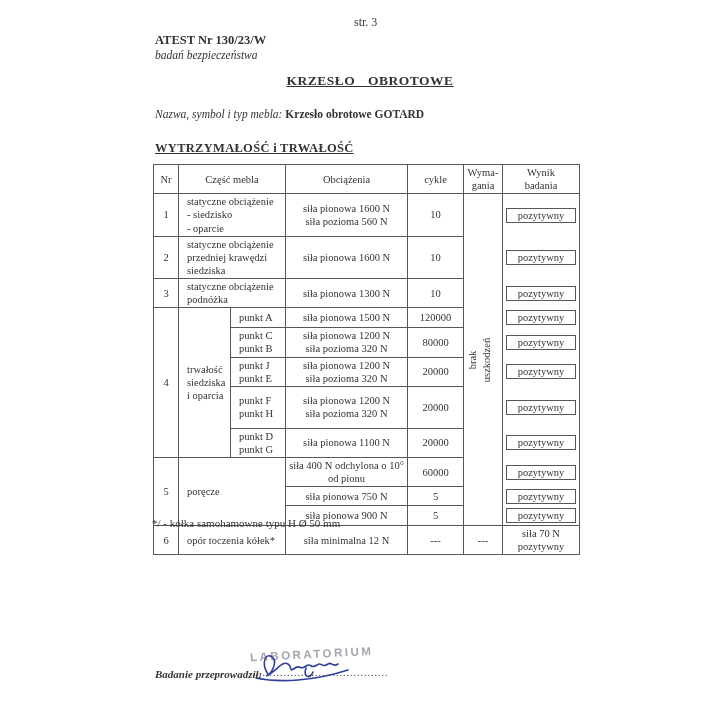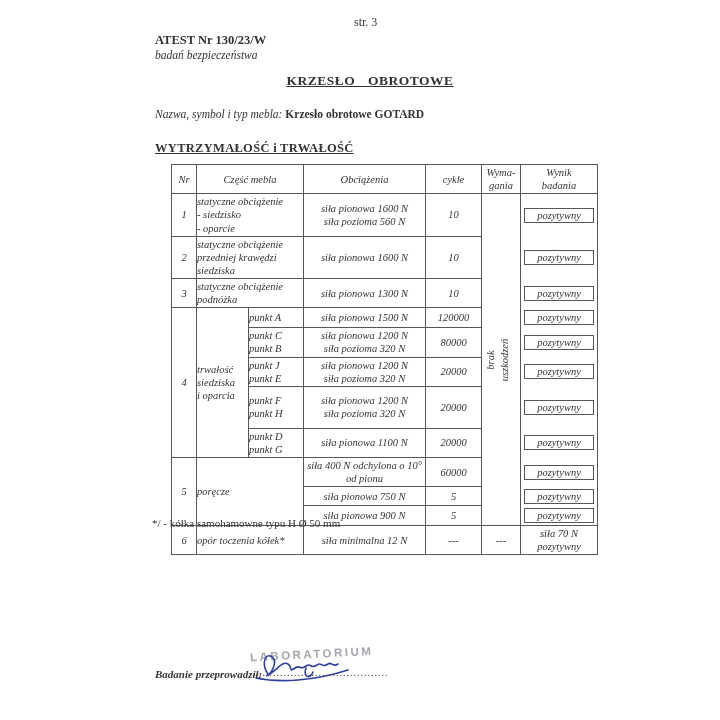--- a/index.html
+++ b/index.html
@@ -23,33 +23,32 @@
   .name-line{left:155px;top:108px;font-size:11.5px;text-align:center;}
   .name-line .lbl{font-style:italic;}
   .name-line .val{font-weight:bold;}
   .section-heading{
     left:155px;top:141px;font-size:12.5px;font-weight:bold;
     text-decoration:underline;letter-spacing:0.3px;
   }
 
   
   .atable{
-    position:absolute;left:171px;top:164px;
+    position:absolute;left:153px;top:164px;
     border-collapse:collapse;table-layout:fixed;
     font-size:10.5px;line-height:1.25;color:#333;
     border:1.5px solid #4a4a4a;
-    font-style:italic;
   }
   .atable th,.atable td{
     border:1px solid #565656;padding:1px 2px;overflow:hidden;
   }
   .atable th{font-weight:normal;text-align:center;vertical-align:middle;}
   .atable td{vertical-align:middle;}
   td.c{text-align:center;}
-  td.l{text-align:left;padding-left:0;}
+  td.l{text-align:left;padding-left:8px;}
   td.wynik{border-top:none;border-bottom:none;padding:2px 3px;text-align:center;}
   .rbox{
     border:1px solid #565656;height:calc(100% - 2px);
     display:flex;align-items:center;justify-content:center;
   }
   td.wym-span{padding:0;position:relative;}
   .vwrap{position:relative;width:100%;height:100%;min-height:300px;}
   .vtext{
     position:absolute;left:50%;top:50%;width:290px;height:34px;
     transform:translate(-50%,-50%) rotate(-90deg);

